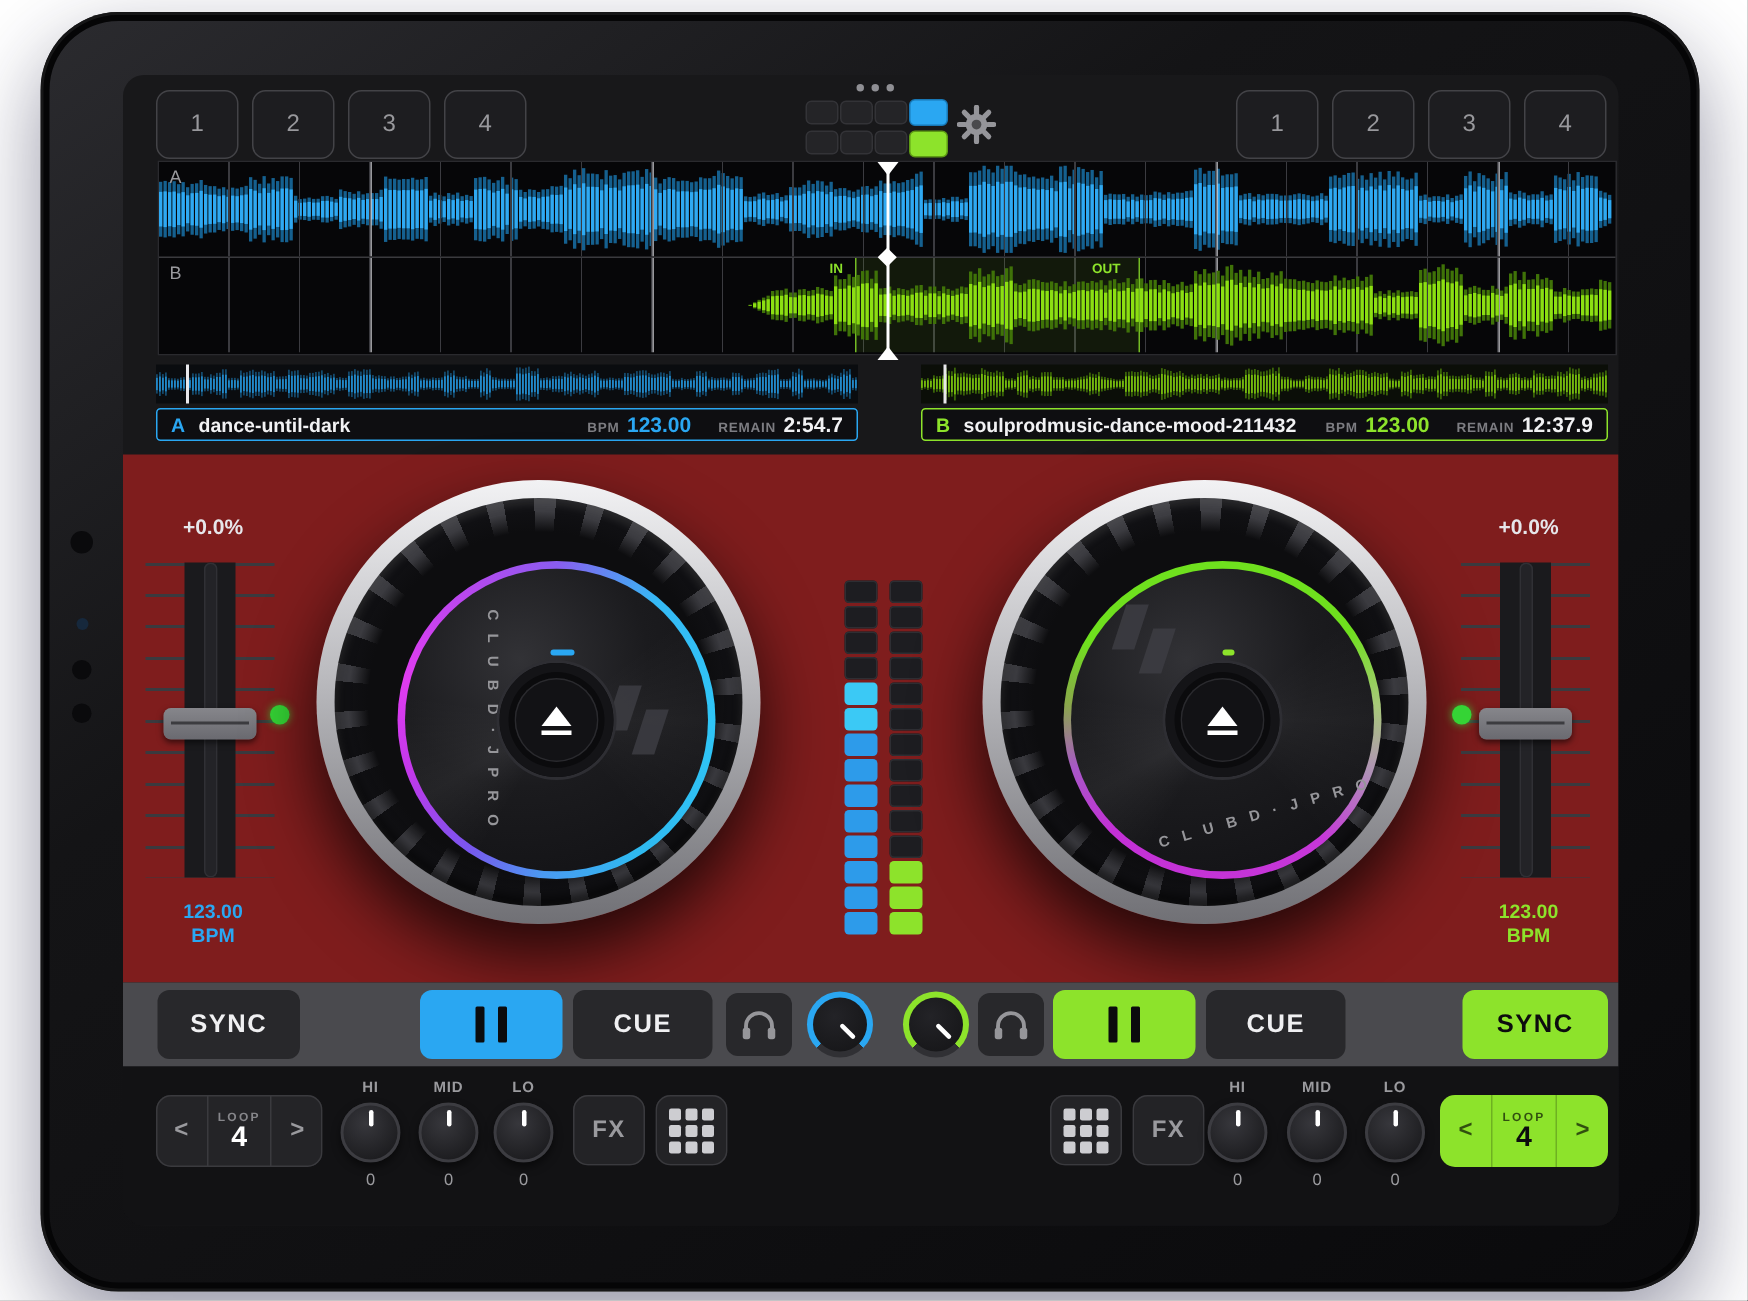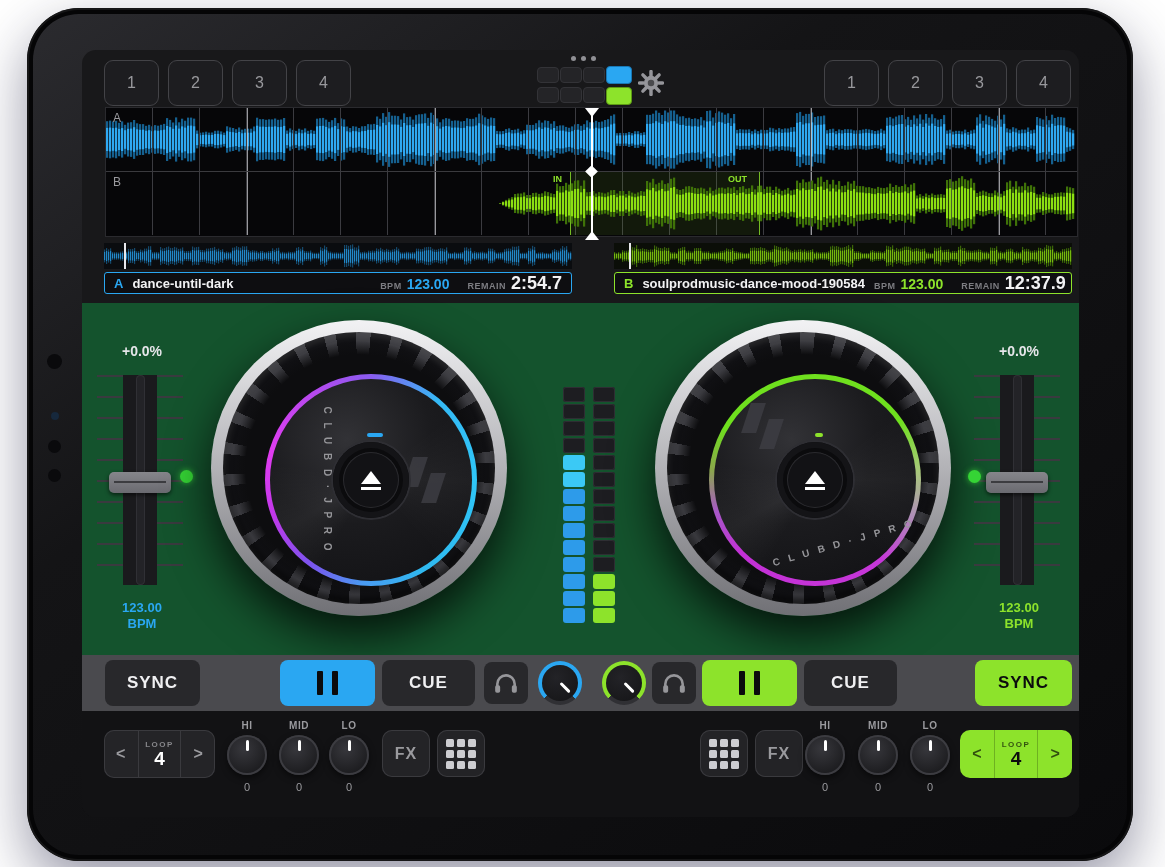--- a/index.html
+++ b/index.html
@@ -44,24 +44,24 @@
   .infobar{position:absolute;top:222px;height:22px;border-radius:3px;background:#0e0e11;display:flex;align-items:center;padding:0 9px;box-sizing:border-box;gap:9px;}
   .infobar.a{left:22px;width:468px;border:1px solid #2AA7F2;}
   .infobar.b{left:532px;width:458px;border:1px solid #8DE32B;}
   .deckletter{font-weight:bold;font-size:13px;}
   .infobar.a .deckletter{color:#2AA7F2;} .infobar.b .deckletter{color:#8DE32B;}
   .tracktitle{color:#f2f2f4;font-weight:bold;font-size:13px;white-space:nowrap;}
   .info-right{margin-left:auto;display:flex;align-items:baseline;gap:5px;}
   .lab{color:#7d7d82;font-size:9px;font-weight:bold;letter-spacing:.5px;}
   .bpmval{font-weight:bold;font-size:14px;}
   .infobar.a .bpmval{color:#2AA7F2;} .infobar.b .bpmval{color:#8DE32B;}
-  .remainval{color:#f2f2f4;font-weight:bold;font-size:18px;}
+  .remainval{color:#f2f2f4;font-weight:bold;font-size:14px;}
   .gap8{width:8px;}
   
-  .deckarea{position:absolute;left:0;top:253px;width:997px;height:352px;background:#14532d;}
+  .deckarea{position:absolute;left:0;top:253px;width:997px;height:352px;background:#7f1d1d;}
   .pitchlabel{position:absolute;top:40px;width:70px;text-align:center;color:#e6e6ea;font-size:14px;font-weight:bold;}
   .fader{position:absolute;top:72px;width:110px;height:210px;}
   .fader .ticks{position:absolute;left:10px;top:0;width:86px;height:210px;
     background:repeating-linear-gradient(180deg,#3a3a3f 0 2px,transparent 2px 21px);}
   .fader .trackmask{position:absolute;left:36px;top:0;width:34px;height:210px;background:#1a1a1d;}
   .fader .track{position:absolute;left:49px;top:0;width:9px;height:210px;border-radius:5px;background:#232327;box-shadow:inset 0 0 0 1px #303035;}
   .fader .handle{position:absolute;left:22px;top:97px;width:62px;height:21px;border-radius:5px;
     background:linear-gradient(180deg,#86868b,#6a6a70);box-shadow:0 2px 4px rgba(0,0,0,.6);}
   .fader .handle i{position:absolute;left:5px;top:9px;width:52px;height:2px;background:#3c3c40;}
   .sync-dot{position:absolute;width:13px;height:13px;border-radius:50%;background:#35d435;box-shadow:0 0 6px rgba(53,212,53,.8);}
@@ -2202,21 +2202,21 @@
         <span class="info-right">
           <span class="lab">BPM</span>
           <span class="bpmval">123.00</span>
           <span class="gap8"></span>
           <span class="lab">REMAIN</span>
           <span class="remainval">2:54.7</span>
         </span>
       </div>
       <div class="infobar b">
         <span class="deckletter">B</span>
-        <span class="tracktitle">soulprodmusic-dance-mood-190584</span>
+        <span class="tracktitle">soulprodmusic-dance-mood-211432</span>
         <span class="info-right">
           <span class="lab">BPM</span>
           <span class="bpmval">123.00</span>
           <span class="gap8"></span>
           <span class="lab">REMAIN</span>
           <span class="remainval">12:37.9</span>
         </span>
       </div>
 
       <div class="deckarea">

